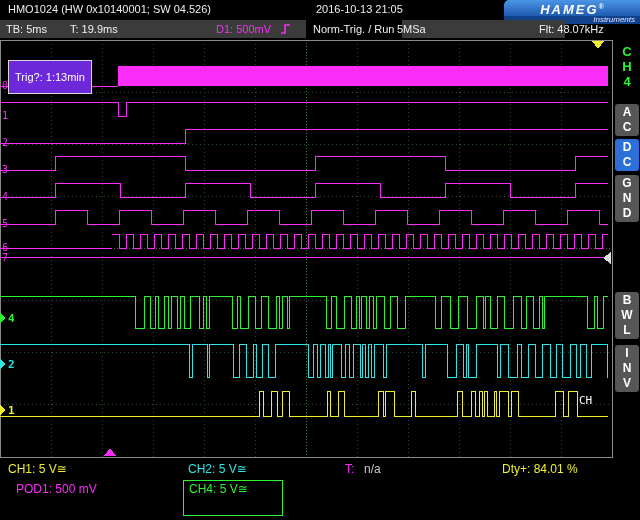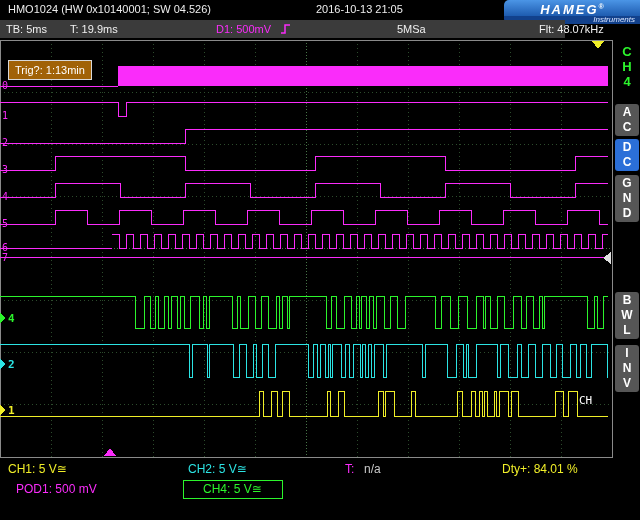--- a/index.html
+++ b/index.html
@@ -15,32 +15,32 @@
   .logo-main{background:linear-gradient(#4b95e6,#1e5cb0);color:#fff;font-weight:bold;font-style:italic;font-size:13px;line-height:13px;text-align:center;letter-spacing:2px}
   .logo-main sup{font-size:7px;letter-spacing:0}
   .logo-sub{background:#12418c;color:#d8e4ff;font-style:italic;font-size:8px;line-height:8px;text-align:right;padding:0 5px 0 0}
   
   .statusrow{position:absolute;left:0;top:20px;width:565px;height:18px;background:#3b3b3b}
   .seg{position:absolute;top:3px;font-size:11px;color:#f0f0f0;white-space:nowrap}
   .seg.d1{color:var(--magenta);display:flex;gap:9px;align-items:center}
   .normtrig{position:absolute;left:306px;top:0;height:18px;line-height:18px;background:#000;padding:0 7px;font-size:11px;color:#f0f0f0;white-space:nowrap}
   
   #scope{position:absolute;left:0;top:40px;background:#000}
-  .trigbox{position:absolute;left:8px;top:60px;background:#a16207;border:1px solid #d8d8d8;color:#fff;font-size:11px;padding:3px 6px;white-space:nowrap}
+  .trigbox{position:absolute;left:8px;top:60px;background:#6d28d9;border:1px solid #d8d8d8;color:#fff;font-size:11px;padding:10px 6px;white-space:nowrap}
   
   .sb-ch{position:absolute;left:615px;top:44px;width:24px;color:var(--green);font-size:13px;font-weight:bold;line-height:15px;text-align:center;white-space:pre-line}
   .sb-btn{position:absolute;left:615px;width:24px;background:#565656;color:#fff;border-radius:3px;font-size:12px;font-weight:bold;line-height:15px;text-align:center;white-space:pre-line;padding-top:1px}
   .sb-btn.selected{background:var(--accent_blue)}
   
   .f{position:absolute;font-size:12px;white-space:nowrap}
   .c-magenta{color:var(--magenta)}
   .c-cyan{color:var(--cyan)}
   .c-yellow{color:var(--yellow)}
   .c-dim{color:#c8c8c8}
-  .ch4box{position:absolute;left:183px;top:480px;width:100px;height:19px;border:1px solid var(--green);color:var(--green);font-size:12px;line-height:17px;padding-left:19px;white-space:nowrap}
+  .ch4box{position:absolute;left:183px;top:480px;width:100px;height:36px;border:1px solid var(--green);color:var(--green);font-size:12px;line-height:17px;padding-left:5px;white-space:nowrap}
 </style>
 </head>
 <body>
 
 <div id="device" class="abs hdr">HMO1024 (HW 0x10140001; SW 04.526)</div>
 <div id="datetime" class="abs hdr">2016-10-13 21:05</div>
 
 <div class="logo">
   <div class="logo-main"><span>HAMEG</span><sup>®</sup></div>
   <div class="logo-sub">Instruments</div>
@@ -48,20 +48,21 @@
 
 <div class="statusrow">
   <span class="seg" style="left:6px">TB: 5ms</span>
   <span class="seg" style="left:70px">T: 19.9ms</span>
   <span class="seg d1" style="left:216px">
     <span>D1: 500mV</span>
     <svg width="11" height="12" viewBox="0 0 11 12">
         <path d="M1 10 H5 V2 H10" fill="none" stroke="#fa2cfa" stroke-width="1.5"></path>
       </svg>
   </span>
+  <span class="normtrig">Norm-Trig. / Run</span>
   <span class="seg" style="left:397px">5MSa</span>
   <span class="seg" style="left:539px">Flt: 48.07kHz</span>
 </div>
 
 <svg id="scope" width="613" height="418" viewBox="0 40 613 418" shape-rendering="crispEdges">
     <line x1="51" y1="40" x2="51" y2="457" stroke="#2c4b2c" stroke-dasharray="1 3"></line>
     <line x1="102" y1="40" x2="102" y2="457" stroke="#2c4b2c" stroke-dasharray="1 3"></line>
     <line x1="153" y1="40" x2="153" y2="457" stroke="#2c4b2c" stroke-dasharray="1 3"></line>
     <line x1="204" y1="40" x2="204" y2="457" stroke="#2c4b2c" stroke-dasharray="1 3"></line>
     <line x1="255" y1="40" x2="255" y2="457" stroke="#2c4b2c" stroke-dasharray="1 3"></line>

